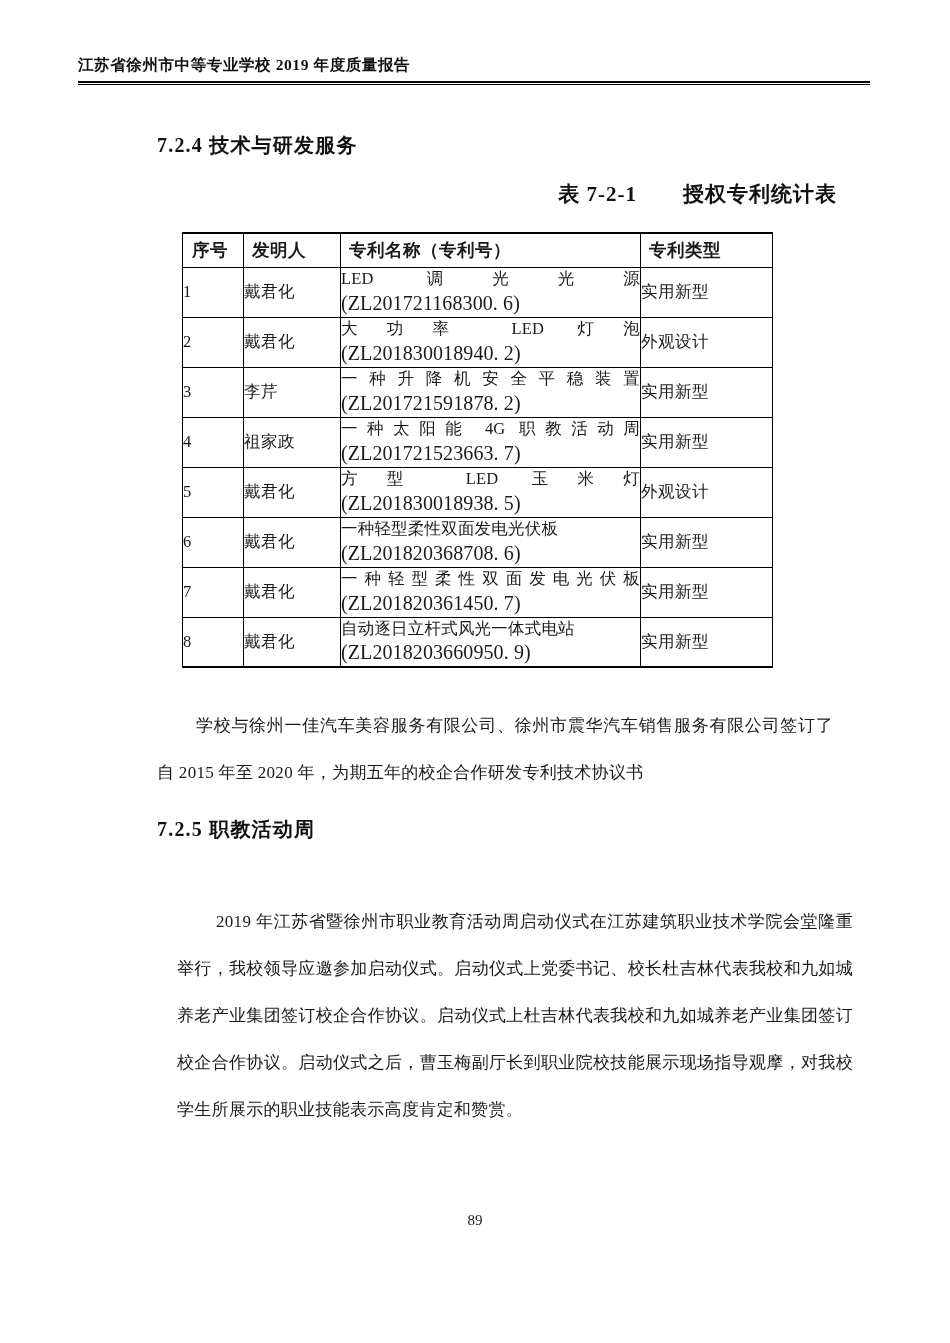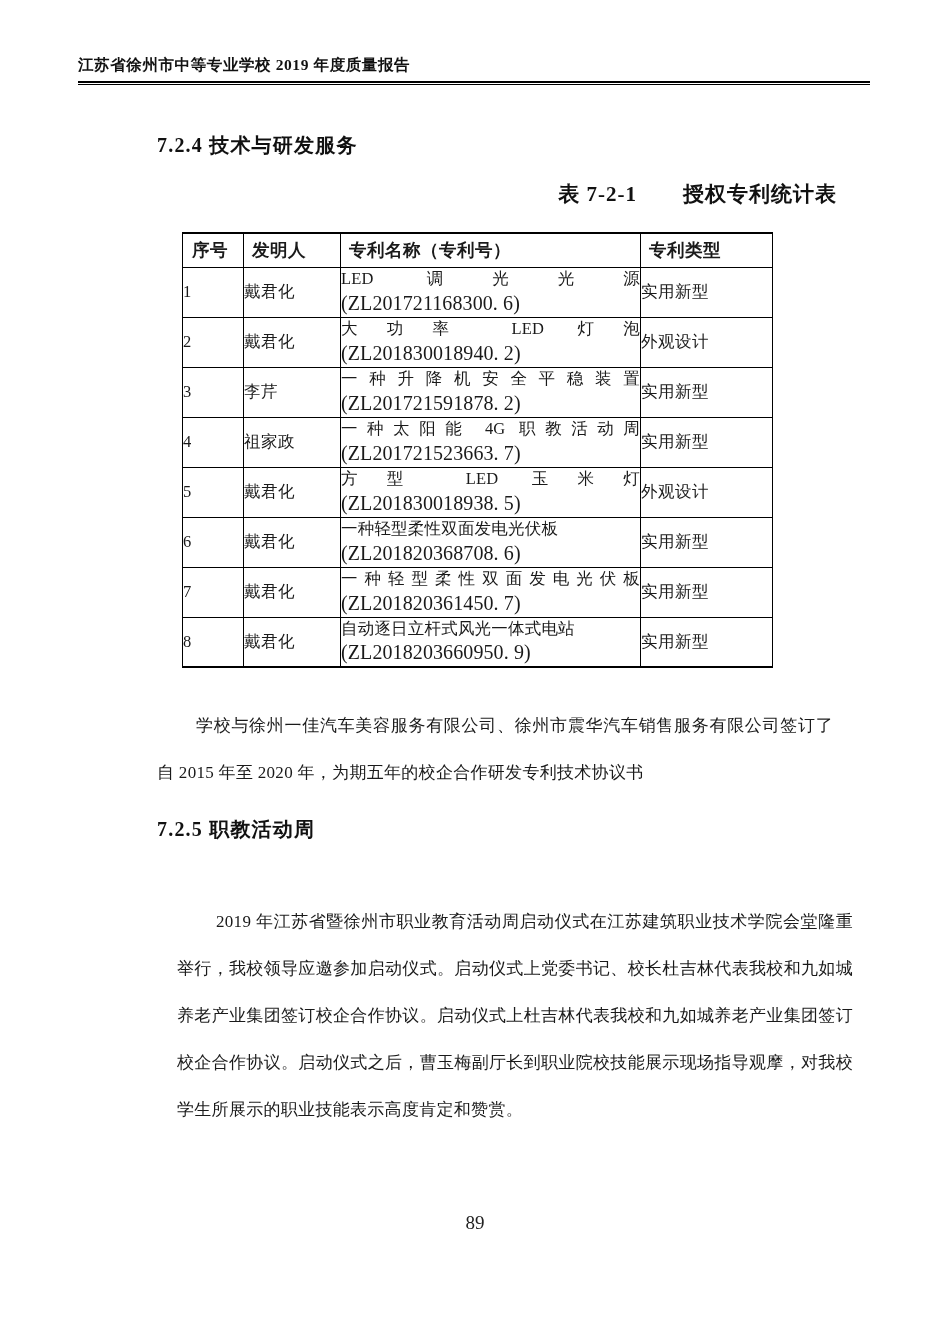--- a/index.html
+++ b/index.html
@@ -147,21 +147,21 @@
   #para-contract { top: 702px; }
   #para-week     { top: 898px; margin-left: 20px; }
 
   
   .page-number {
     position: absolute;
     left: 0;
     top: 1212px;
     width: 950px;
     text-align: center;
-    font-size: 19px;
+    font-size: 15px;
     color: #222;
   }
 </style>
 </head>
 <body>
 
 <div class="page">
 
   <div class="header-block">
     <div class="header-title">江苏省徐州市中等专业学校 2019 年度质量报告</div>

